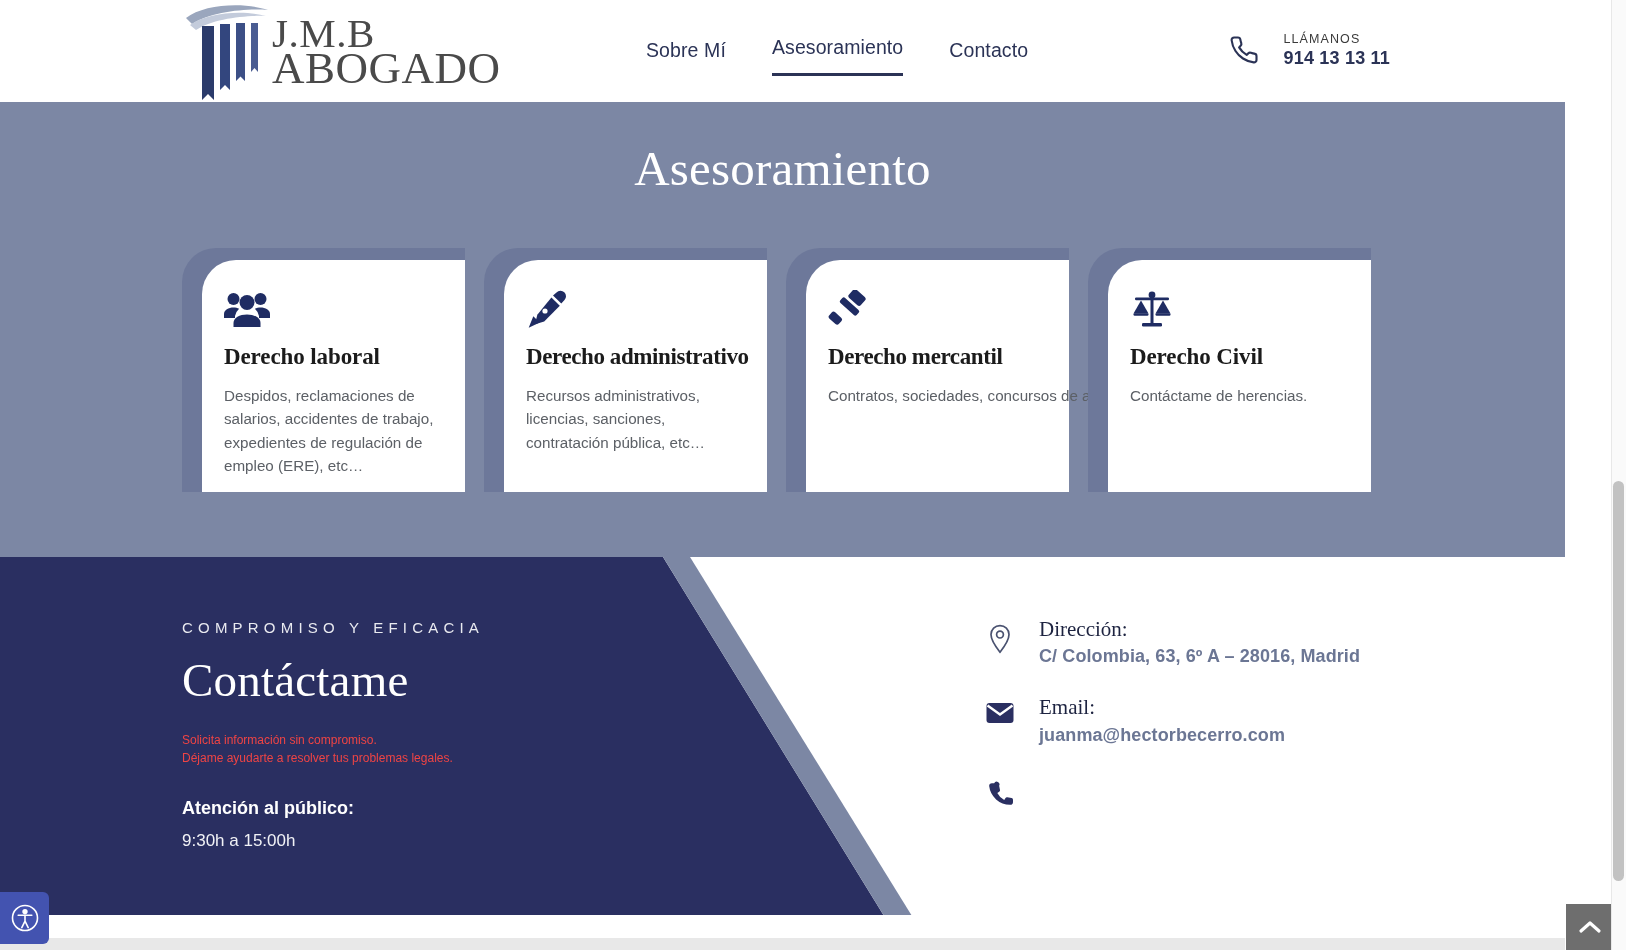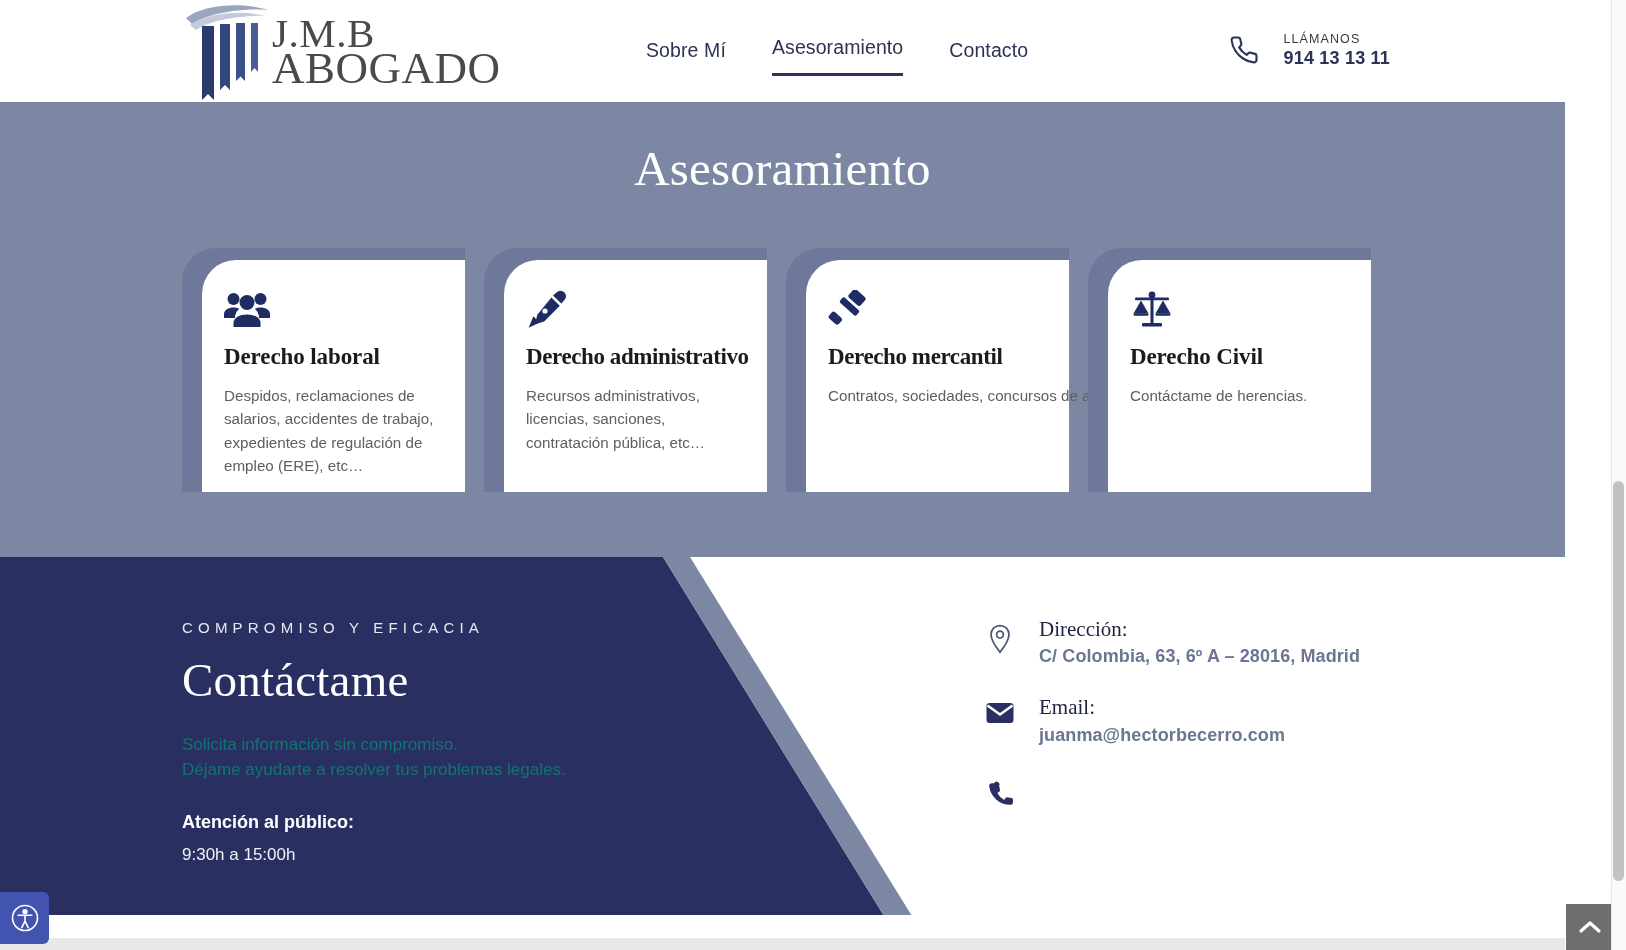--- a/index.html
+++ b/index.html
@@ -135,21 +135,21 @@
   }
   .eyebrow {
     font-size: 15px; letter-spacing: 5.2px;
     color: #e9eaf0; margin-bottom: 17px;
   }
   .contact-heading {
     font-family: "Liberation Serif", serif;
     font-size: 47px; color: #ffffff;
     letter-spacing: .2px; margin-bottom: 25px;
   }
-  .contact-line { font-size: 17px; color: #0f766e; line-height: 1.48; }
+  .contact-line { font-size: 12px; color: #ef4444; line-height: 1.48; }
   .hours-label { font-size: 18px; font-weight: 700; color: #ffffff; margin-top: 30px; }
   .hours-value { font-size: 17px; color: #f1f2f6; margin-top: 12px; }
 
   .contact-right {
     position: absolute; left: 985px; top: 58px; z-index: 3;
   }
   .info-row { display: flex; align-items: flex-start; gap: 24px; margin-bottom: 26px; }
   .info-icon { width: 30px; min-width: 30px; color: #2a2f61; padding-top: 9px; display:flex; justify-content:center;}
   .info-icon svg { display:block; }
   .info-label {

